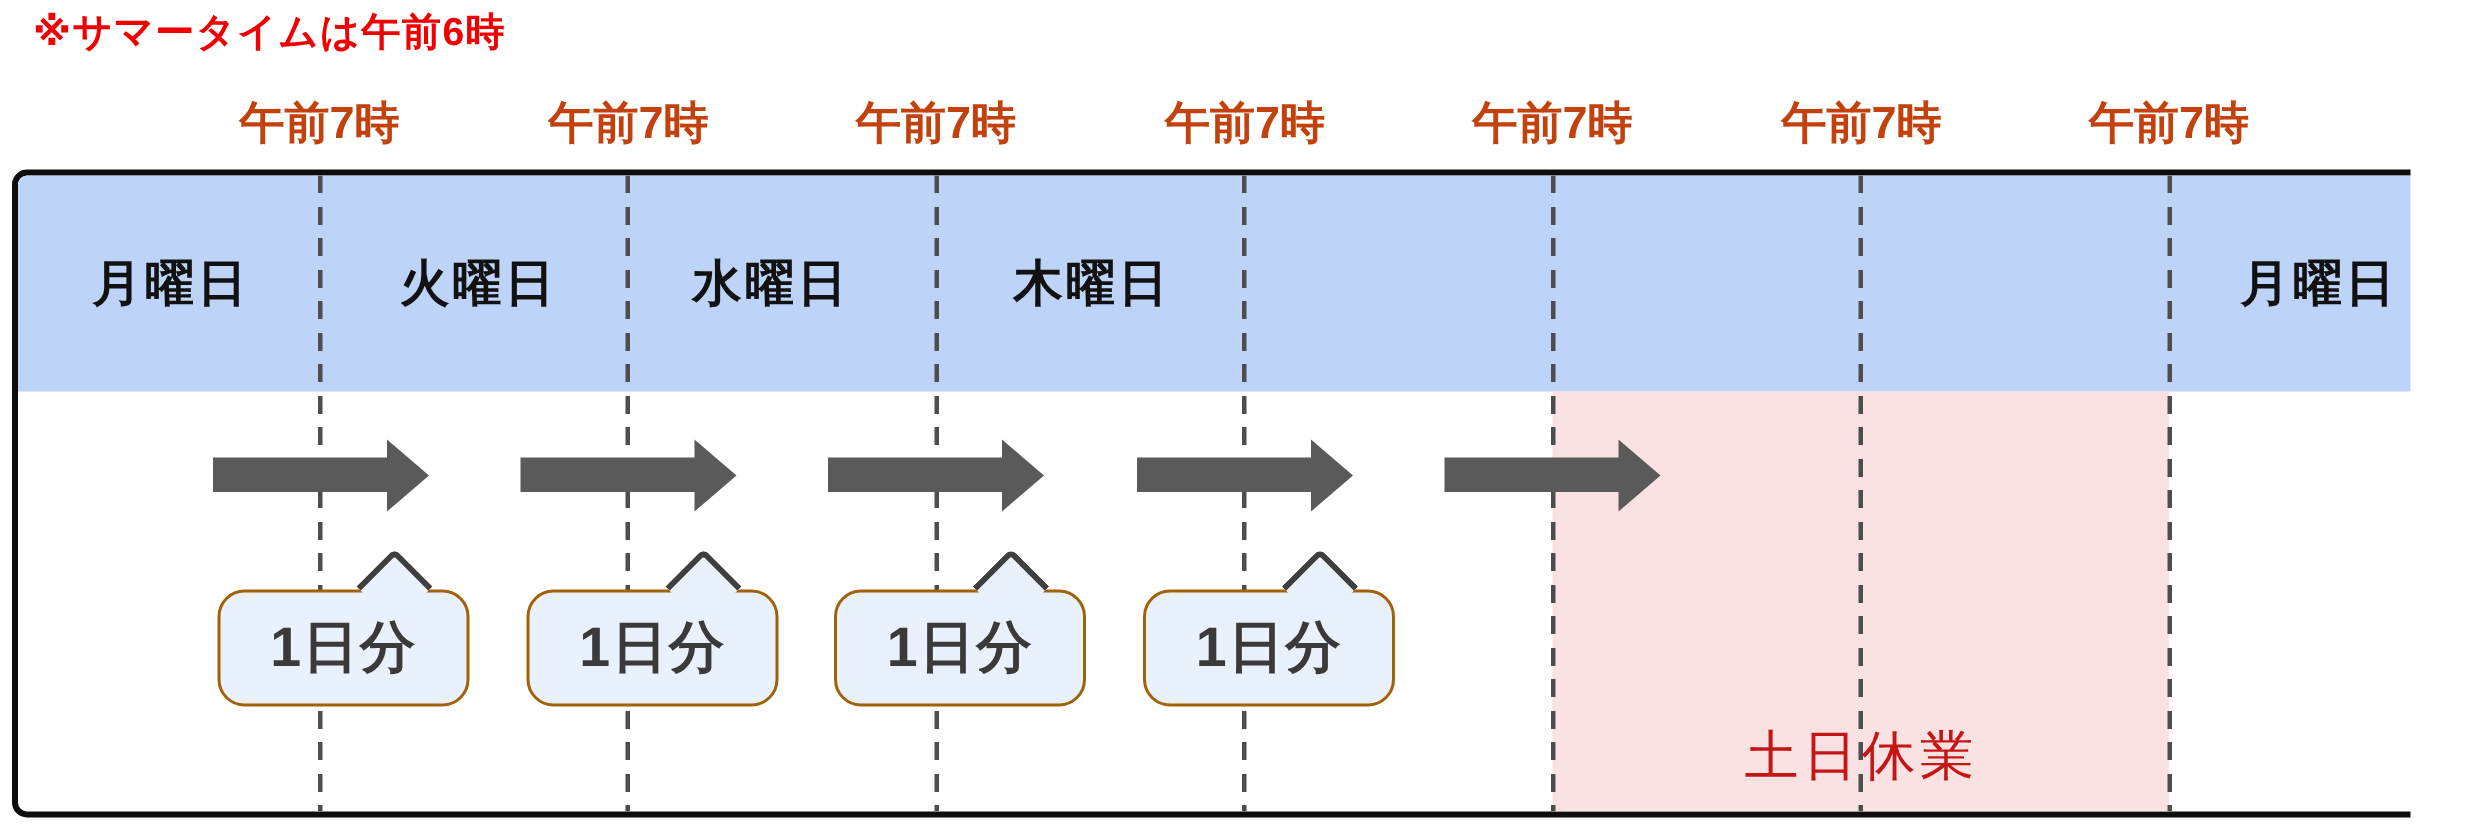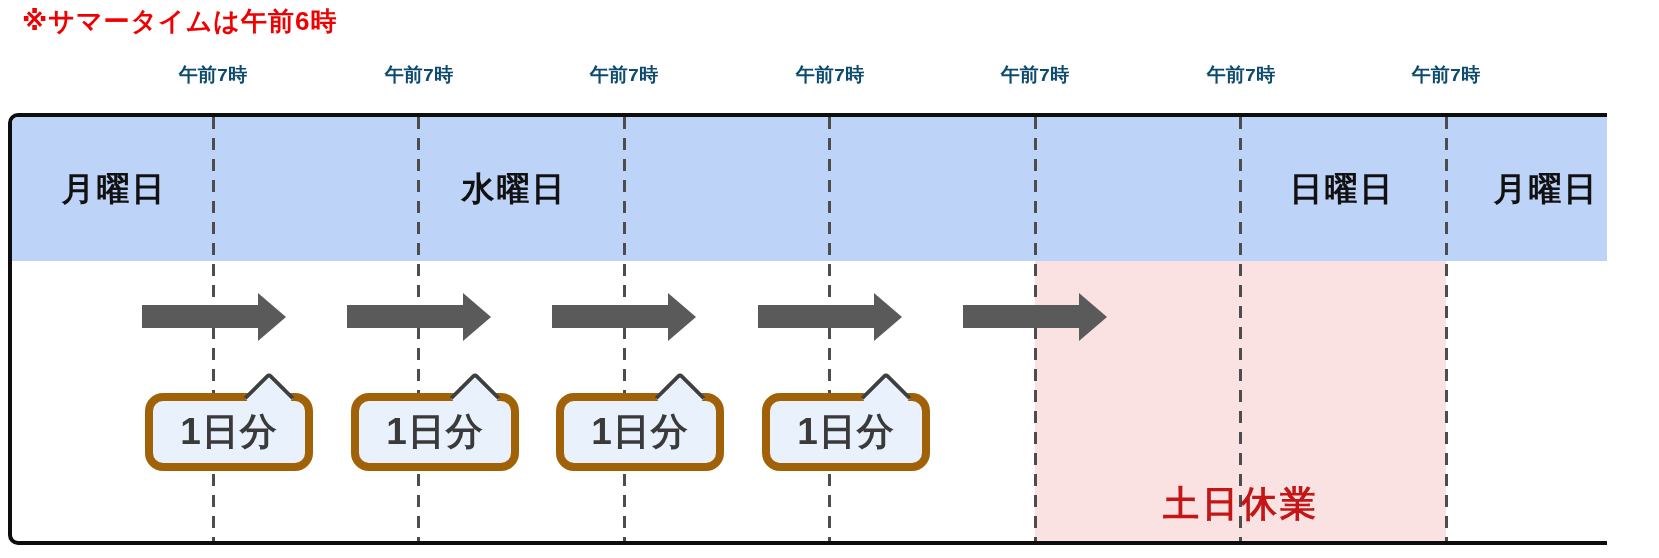--- a/index.html
+++ b/index.html
@@ -7,21 +7,21 @@
   .canvas {
     position:relative; width:1607px; height:558px; background:#ffffff; overflow:hidden;
   }
   .note {
     position:absolute; left:22px; top:4px;
     font-size:26px; font-weight:bold; color:#f00000; letter-spacing:1px;
     white-space:nowrap;
   }
   .hour-label {
     position:absolute; top:62px; width:200px; text-align:center;
-    font-size:19px; font-weight:bold; color:#0c4a6e; white-space:nowrap;font-family:Liberation Mono, monospace;
+    font-size:30px; font-weight:bold; color:#c2410c; white-space:nowrap;
   }
   .frame {
     position:absolute; left:8px; top:113px; width:1644px; height:432px;
     border:4px solid #0d0d0d; border-radius:10px; background:#ffffff; overflow:hidden;
   }
   .day-band {
     position:absolute; left:0; top:0; width:1636px; height:144px; background:#bed3f8;
   }
   .closed-zone {
     position:absolute; left:1023px; top:144px; width:411px; height:280px; background:#fbe2e2;
@@ -41,37 +41,37 @@
   .arrow .shaft {
     position:absolute; left:0; top:12px; width:118px; height:23px; background:#5a5a5a;
   }
   .arrow .head {
     position:absolute; left:116px; top:0; width:0; height:0;
     border-top:24px solid transparent; border-bottom:24px solid transparent;
     border-left:28px solid #5a5a5a;
   }
   .callout {
     position:absolute; top:276px; width:168px; height:78px;
-    background:#e9f1fc; border:8px solid #a16207; border-radius:18px;
+    background:#e9f1fc; border:2px solid #a16207; border-radius:18px;
   }
   .callout .tail {
     position:absolute; left:98px; top:-22px; width:36px; height:36px;
     background:#e9f1fc; transform:rotate(45deg);
     border-top:4px solid #3f3f3f; border-left:4px solid #3f3f3f;
     border-top-left-radius:5px; z-index:1;
   }
   .callout .txt {
     position:relative; z-index:2; width:100%; height:100%;
     display:flex; align-items:center; justify-content:center;
     font-size:37px; font-weight:bold; color:#3a3a3a; letter-spacing:1px;
   }
   .closed-label {
     position:absolute; left:1079px; top:364px; width:300px; height:46px;
     display:flex; align-items:center; justify-content:center;
-    font-size:36px; color:#c41616; letter-spacing:3px; white-space:nowrap;font-weight:bold;
+    font-size:36px; color:#c41616; letter-spacing:3px; white-space:nowrap;
   }
 </style>
 </head>
 <body>
 
 <div class="canvas">
 
   <div class="note">※サマータイムは午前6時</div>
 
   <div class="hour-label" style="left:113px">午前7時</div>
@@ -89,22 +89,23 @@
 
     <div class="vline" style="left:200px"></div>
     <div class="vline" style="left:405px"></div>
     <div class="vline" style="left:611px"></div>
     <div class="vline" style="left:816px"></div>
     <div class="vline" style="left:1022px"></div>
     <div class="vline" style="left:1227px"></div>
     <div class="vline" style="left:1433px"></div>
 
     <div class="day-cell" style="left:0px">月曜日</div>
+    <div class="day-cell" style="left:205px">火曜日</div>
     <div class="day-cell" style="left:400px">水曜日</div>
-    <div class="day-cell" style="left:1228px">日曜日</div>
+    <div class="day-cell" style="left:614px">木曜日</div>
     <div class="day-cell" style="left:1432px">月曜日</div>
 
     <div class="arrow" style="left:130px">
         <div class="shaft"></div>
         <div class="head"></div>
       </div>
     <div class="arrow" style="left:335px">
         <div class="shaft"></div>
         <div class="head"></div>
       </div>

